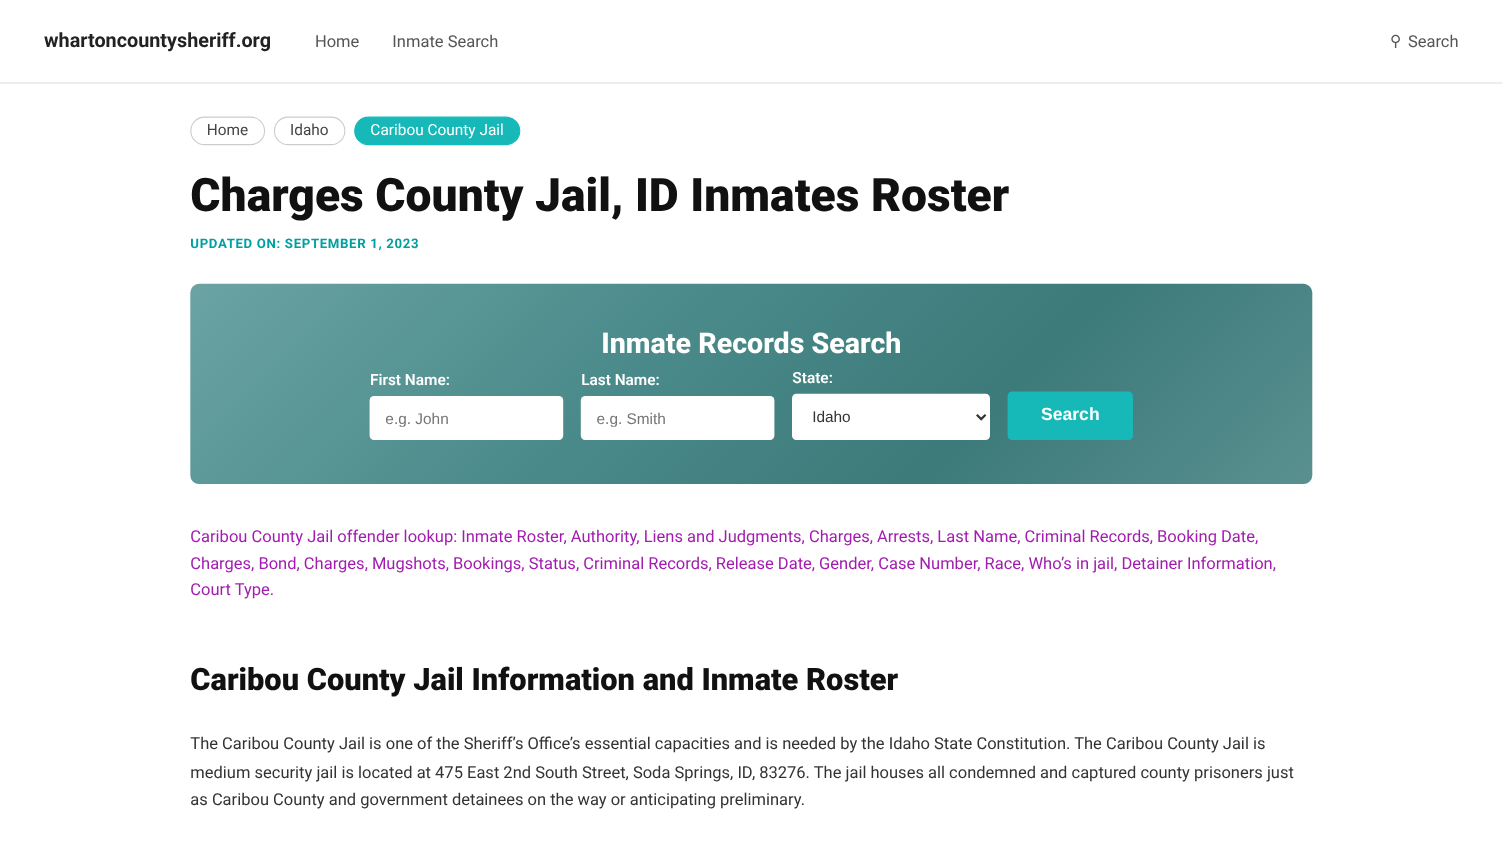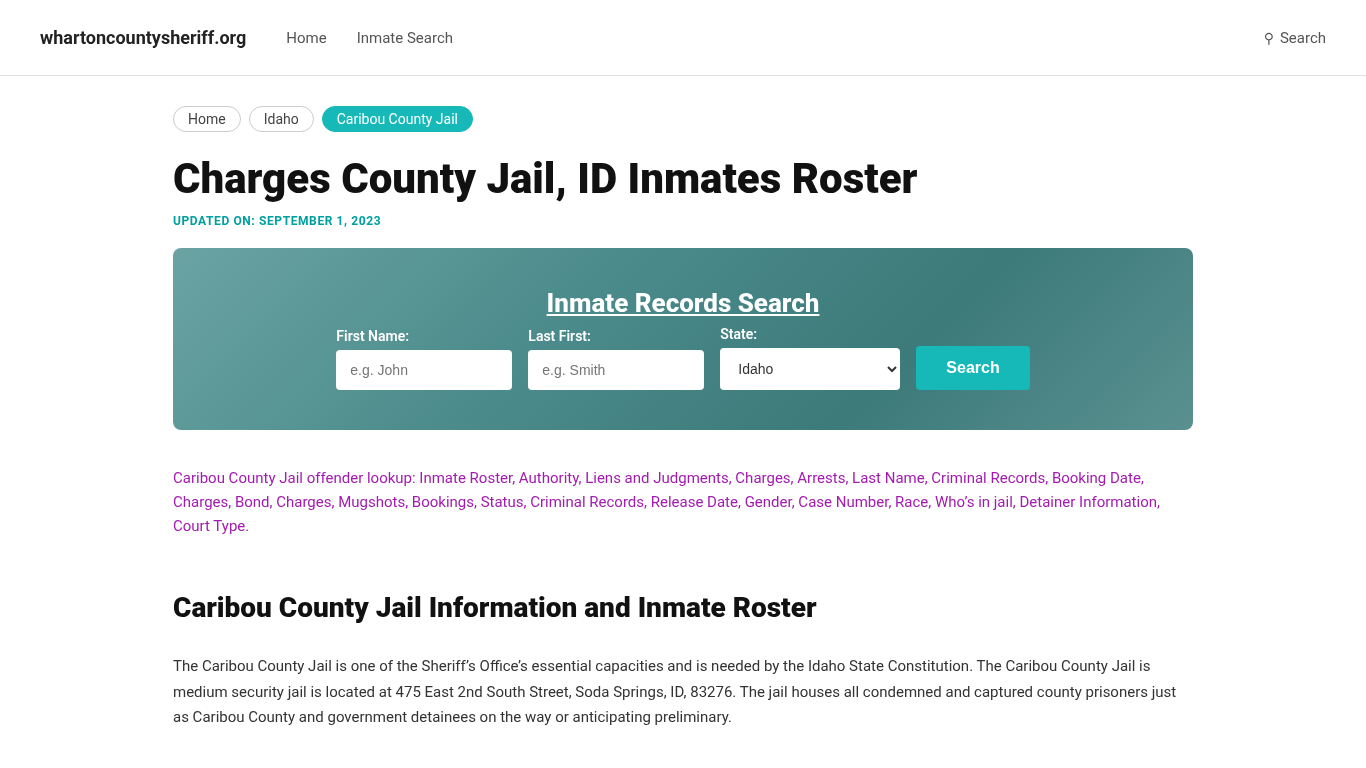--- a/index.html
+++ b/index.html
@@ -83,38 +83,37 @@
       margin-bottom: 12px;
       line-height: 1.1;
     }
 
     
     .updated-on {
       font-size: 12px;
       font-weight: 700;
       color: #00a0a0;
       letter-spacing: 0.05em;
-      margin-bottom: 20px;
+      margin-bottom: 30px;
       text-transform: uppercase;
     }
 
     
     .search-box {
       background: linear-gradient(135deg, #6ba3a3 0%, #4a8a8a 40%, #3d7a7a 70%, #5a9090 100%);
       border-radius: 8px;
       padding: 40px 60px;
       margin-bottom: 36px;
       text-align: center;
     }
     .search-box-title {
       font-size: 26px;
       font-weight: 800;
       color: #fff;
       margin-bottom: 8px;
-      text-decoration: underline;
     }
     .search-box-subtitle {
       font-size: 14px;
       color: rgba(255,255,255,0.88);
       margin-bottom: 28px;
     }
     .search-form {
       display: flex;
       align-items: flex-end;
       justify-content: center;
@@ -221,21 +220,21 @@
   </div>
 
   <div class="search-box">
     <div class="search-box-title">Inmate Records Search</div>
     <div class="search-form">
       <div class="form-group">
         <label class="form-label">First Name:</label>
         <input class="form-input" type="text" placeholder="e.g. John" style="">
       </div>
       <div class="form-group">
-        <label class="form-label">Last First:</label>
+        <label class="form-label">Last Name:</label>
         <input class="form-input" type="text" placeholder="e.g. Smith" style="">
       </div>
       <div class="form-group">
         <label class="form-label">State:</label>
         <select class="form-select" id="state-select"><option value="Alabama">Alabama</option><option value="Alaska">Alaska</option><option value="Arizona">Arizona</option><option value="Arkansas">Arkansas</option><option value="California">California</option><option value="Colorado">Colorado</option><option value="Connecticut">Connecticut</option><option value="Delaware">Delaware</option><option value="Florida">Florida</option><option value="Georgia">Georgia</option><option value="Hawaii">Hawaii</option><option value="Idaho" selected="">Idaho</option><option value="Illinois">Illinois</option><option value="Indiana">Indiana</option><option value="Iowa">Iowa</option><option value="Kansas">Kansas</option><option value="Kentucky">Kentucky</option><option value="Louisiana">Louisiana</option><option value="Maine">Maine</option><option value="Maryland">Maryland</option><option value="Massachusetts">Massachusetts</option><option value="Michigan">Michigan</option><option value="Minnesota">Minnesota</option><option value="Mississippi">Mississippi</option><option value="Missouri">Missouri</option><option value="Montana">Montana</option><option value="Nebraska">Nebraska</option><option value="Nevada">Nevada</option><option value="New Hampshire">New Hampshire</option><option value="New Jersey">New Jersey</option><option value="New Mexico">New Mexico</option><option value="New York">New York</option><option value="North Carolina">North Carolina</option><option value="North Dakota">North Dakota</option><option value="Ohio">Ohio</option><option value="Oklahoma">Oklahoma</option><option value="Oregon">Oregon</option><option value="Pennsylvania">Pennsylvania</option><option value="Rhode Island">Rhode Island</option><option value="South Carolina">South Carolina</option><option value="South Dakota">South Dakota</option><option value="Tennessee">Tennessee</option><option value="Texas">Texas</option><option value="Utah">Utah</option><option value="Vermont">Vermont</option><option value="Virginia">Virginia</option><option value="Washington">Washington</option><option value="West Virginia">West Virginia</option><option value="Wisconsin">Wisconsin</option><option value="Wyoming">Wyoming</option></select>
       </div>
       <button class="search-btn">Search</button>
     </div>
   </div>
 

